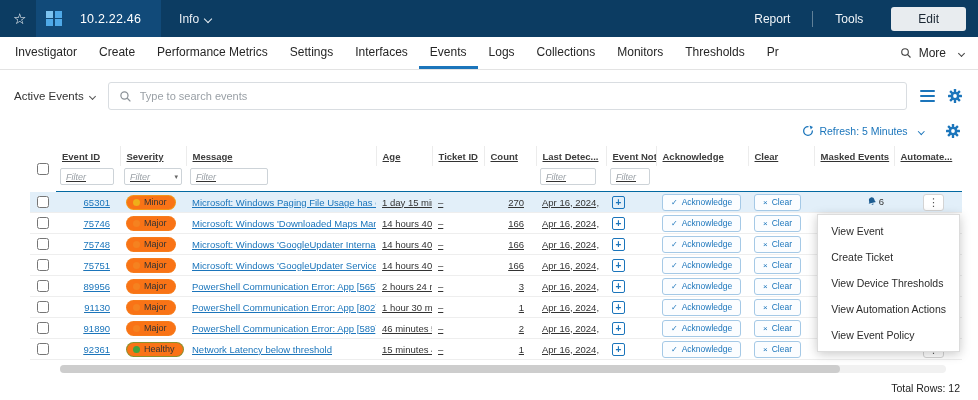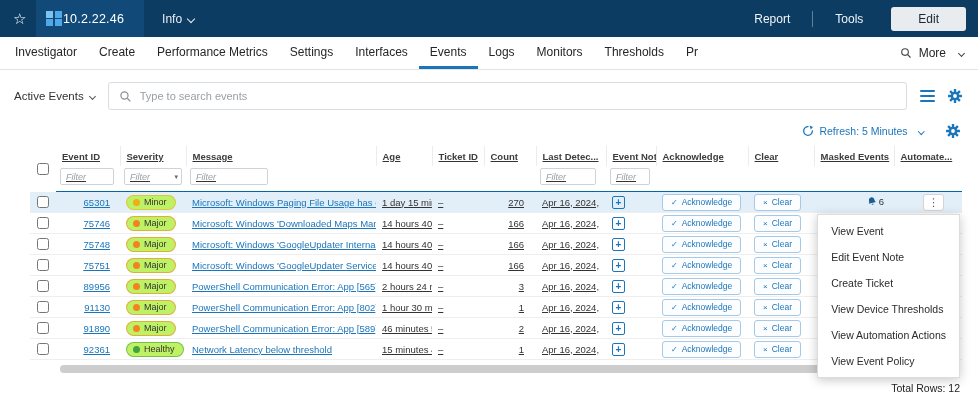--- a/index.html
+++ b/index.html
@@ -2,21 +2,21 @@
 <html><head>
 <meta charset="utf-8">
 <style>
   * { box-sizing: border-box; margin:0; padding:0; }
   body { background:#e9e9e9; font-family:"Liberation Sans", sans-serif; }
   .app { width:978px; height:400px; background:#fff; position:relative; overflow:hidden; color:#333; }
 
   
   .topbar { height:37px; background:#0c3c62; display:flex; align-items:center; color:#fff; }
   .tb-star { font-size:15px; padding:0 10px 0 13px; cursor:pointer; color:#fff; }
-  .device-chip { display:flex; align-items:center; gap:1px; background:#114a79; height:37px; padding:0 20px 0 10px; }
+  .device-chip { display:flex; align-items:center; gap:18px; background:#114a79; height:37px; padding:0 20px 0 10px; }
   .winlogo { display:grid; grid-template-columns:7px 7px; grid-template-rows:7px 7px; gap:1.5px; }
   .winlogo i { background:#4fa9e8; display:block; }
   .winlogo i:first-child { background:#7cc3f0; }
   .tb-ip { font-size:12.5px; letter-spacing:.2px; }
   .tb-info { font-size:12px; margin-left:18px; display:flex; align-items:center; cursor:pointer; color:#e8eef4; }
   .chev { display:inline-block; width:6px; height:6px; border-right:1.4px solid currentColor; border-bottom:1.4px solid currentColor; transform:rotate(45deg); margin-left:6px; vertical-align:2px; }
   .tb-right { margin-left:auto; display:flex; align-items:center; gap:22px; font-size:12px; padding-right:12px; }
   .tb-link { cursor:pointer; color:#f0f4f8; }
   .tb-divider { width:1px; height:16px; background:rgba(255,255,255,.35); }
   .edit-btn { background:#e8ecef; color:#1c2834; border:none; border-radius:3px; font-size:12px; padding:5px 27px; font-family:inherit; cursor:pointer; margin-left:6px; }
@@ -55,21 +55,21 @@
   .filter-input::placeholder { color:#9aa0a6; font-style:italic; }
   .f-event_id{width:54px;} .f-severity{width:58px;} .f-message{width:78px;} .f-last_detected{width:56px;} .f-event_note{width:40px;}
   .fcaret { position:absolute; right:4px; font-size:7px; color:#666; cursor:pointer; }
   tbody td { font-size:9.5px; height:21px; padding:0 6px; border-bottom:1px solid #eee; white-space:nowrap; overflow:hidden; color:#333; }
   tbody tr.selected { background:#e2eff9; }
   .link { color:#1b75bb; text-decoration:underline; cursor:pointer; }
   .c-check { text-align:center; }
   input[type=checkbox] { width:12px; height:12px; margin:0; vertical-align:middle; }
   .c-id { text-align:right; padding-right:10px; }
   .c-count { text-align:right; padding-right:12px; }
-  .pill { display:inline-flex; align-items:center; gap:4px; border:1px solid; border-radius:9px; padding:1.5px 8px 1.5px 6px; font-size:9px; background:#bef264; }
+  .pill { display:inline-flex; align-items:center; gap:4px; border:1px solid; border-radius:9px; padding:1.5px 8px 1.5px 6px; font-size:9px; background:#f97316; }
   .dot { width:7px; height:7px; border-radius:50%; display:inline-block; }
   .pill-btn { display:inline-flex; align-items:center; gap:4px; font-size:8.5px; color:#1b75bb; background:#fbfdff; border:1px solid #a5c9e6; border-radius:3px; padding:2.5px 8px; font-family:inherit; cursor:pointer; white-space:nowrap; }
   .pill-btn .glyph { font-size:8px; }
   .note-btn { display:inline-flex; width:13px; height:13px; border:1.4px solid #1b75bb; border-radius:2px; color:#1b75bb; align-items:center; justify-content:center; font-size:10px; font-weight:700; cursor:pointer; }
   .c-masked { text-align:right; padding-right:10px; }
   .masked { display:inline-flex; align-items:center; gap:2px; color:#333; cursor:pointer; font-size:9.5px; }
   .masked svg { transform:rotate(-14deg); }
   .c-auto { text-align:right; padding-right:18px; }
   .kebab { display:inline-block; border:1px solid #d4d4d4; border-radius:3px; background:#fff; color:#555; font-size:11px; padding:0 4px; line-height:15px; cursor:pointer; }
 
@@ -112,20 +112,21 @@
 
   <nav class="tabbar">
     <div class="tab-list">
         <div class="tab">Investigator</div>
         <div class="tab">Create</div>
         <div class="tab">Performance Metrics</div>
         <div class="tab">Settings</div>
         <div class="tab">Interfaces</div>
         <div class="tab active">Events</div>
         <div class="tab">Logs</div>
+        <div class="tab">Collections</div>
         <div class="tab">Monitors</div>
         <div class="tab">Thresholds</div>
         <div class="tab">Pr</div>
       </div>
     <div class="tab-more">
       <svg width="12" height="12" viewBox="0 0 16 16">
           <circle cx="6.7" cy="6.7" r="4.4" fill="none" stroke="#444" stroke-width="1.5"></circle>
           <line x1="10.2" y1="10.2" x2="14" y2="14" stroke="#444" stroke-width="1.5"></line>
         </svg>
       <span>More</span>
@@ -467,21 +468,20 @@
           </tr>
         </tbody>
     </table>
     <div class="hscroll">
       <div class="thumb"></div>
     </div>
   </div>
 
   <div class="context-menu">
       <div class="menu-item">View Event</div>
-      <div class="menu-item">Edit Event Note</div>
       <div class="menu-item">Create Ticket</div>
       <div class="menu-item">View Device Thresholds</div>
       <div class="menu-item">View Automation Actions</div>
       <div class="menu-item">View Event Policy</div>
     </div>
 
   <div class="footer">Total Rows: 12</div>
 
 </div>
 

